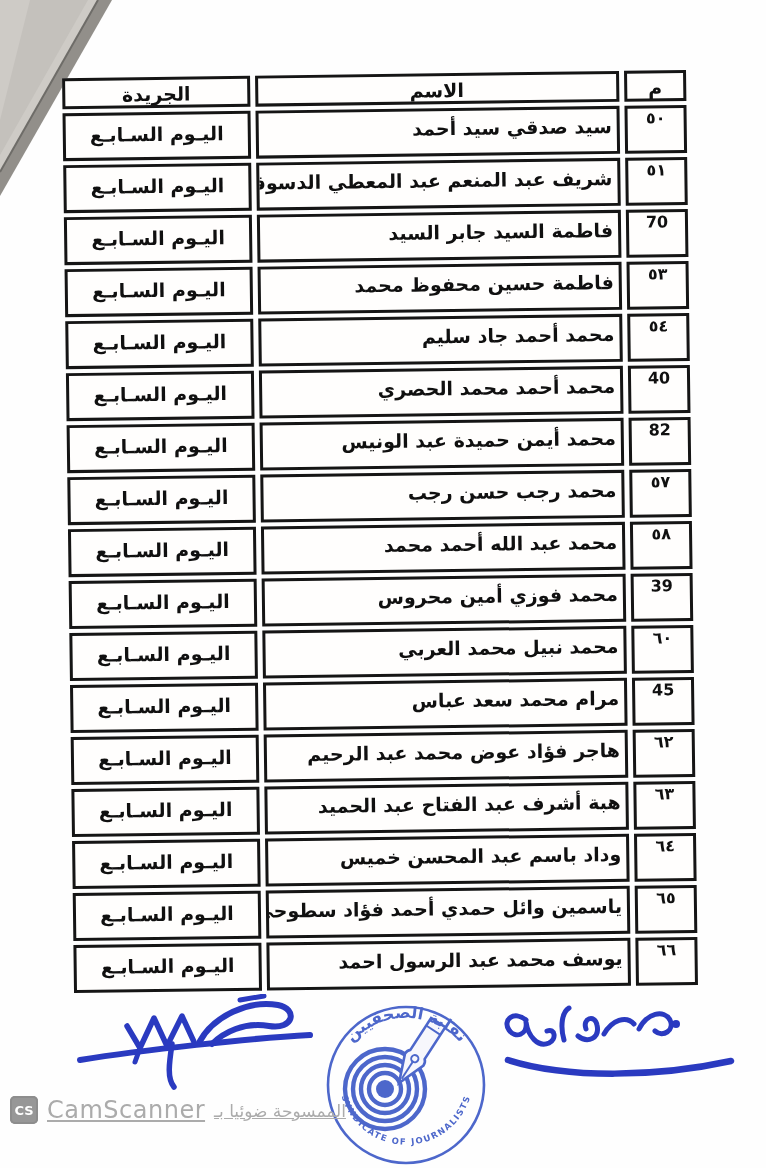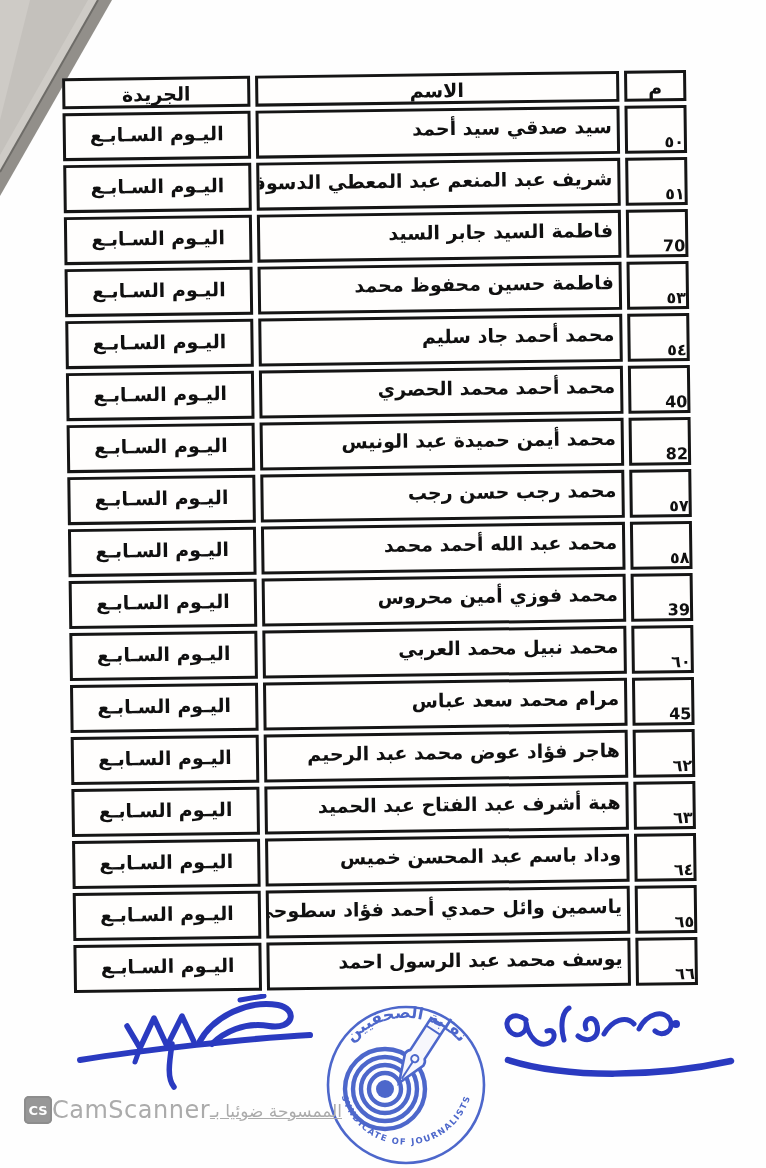--- a/index.html
+++ b/index.html
@@ -14,39 +14,39 @@
   .table-wrap{
     position:absolute;top:70px;right:80px;width:624px;
     direction:rtl;z-index:2;
     transform:rotate(-0.75deg);transform-origin:top right;
   }
   .trow{display:flex;gap:5px;margin-bottom:4px;direction:rtl;}
   .cell{
     border:3px solid #151515;background:#fffefd;color:#101010;
     box-sizing:border-box;font-weight:bold;
   }
-  .c-num{width:62px;text-align:right;padding-top:24px;font-size:16px;}
+  .c-num{width:62px;text-align:center;padding-top:0;font-size:16px;}
   .c-name{flex:1;text-align:right;padding:6px 5px 0 4px;font-size:19px;white-space:nowrap;overflow:hidden;}
   .c-paper{width:188px;text-align:center;padding-top:8px;font-size:19px;}
   .thead .cell{height:31px;padding-top:3px;text-align:center;font-size:19px;}
   .tbody .cell{height:48px;}
   
   .ink{position:absolute;z-index:3;}
   
   .watermark{
-    position:absolute;left:24px;top:1096px;z-index:4;
-    display:flex;align-items:center;direction:ltr;
+    position:absolute;left:10px;top:1096px;z-index:4;
+    display:flex;align-items:center;gap:9px;direction:ltr;
   }
   .cs-badge{
     width:28px;height:28px;border-radius:5px;background:#979797;
     color:#fff;font-size:13px;font-weight:bold;
     display:flex;align-items:center;justify-content:center;
     box-shadow:inset 0 0 0 2px #8d8d8d;
   }
-  .wm-brand{font-size:24px;color:#ababab;letter-spacing:0.5px;}
+  .wm-brand{font-size:24px;color:#ababab;letter-spacing:0.5px;text-decoration:underline;}
   .wm-arabic{font-size:17px;color:#ababab;padding-top:2px;text-decoration:underline;}
 </style>
 </head>
 <body>
 
 <svg class="corner-svg" width="130" height="210" viewBox="0 0 130 210">
   <polygon points="0,0 98,0 0,172" fill="#cecbc6"></polygon>
   <polygon points="98,0 112,0 0,196 0,172" fill="#928f8a"></polygon>
   <polygon points="30,0 88,0 0,155 0,120" fill="#c4c1bc"></polygon>
   <line x1="98" y1="0" x2="0" y2="172" stroke="#6e6c68" stroke-width="2"></line>

